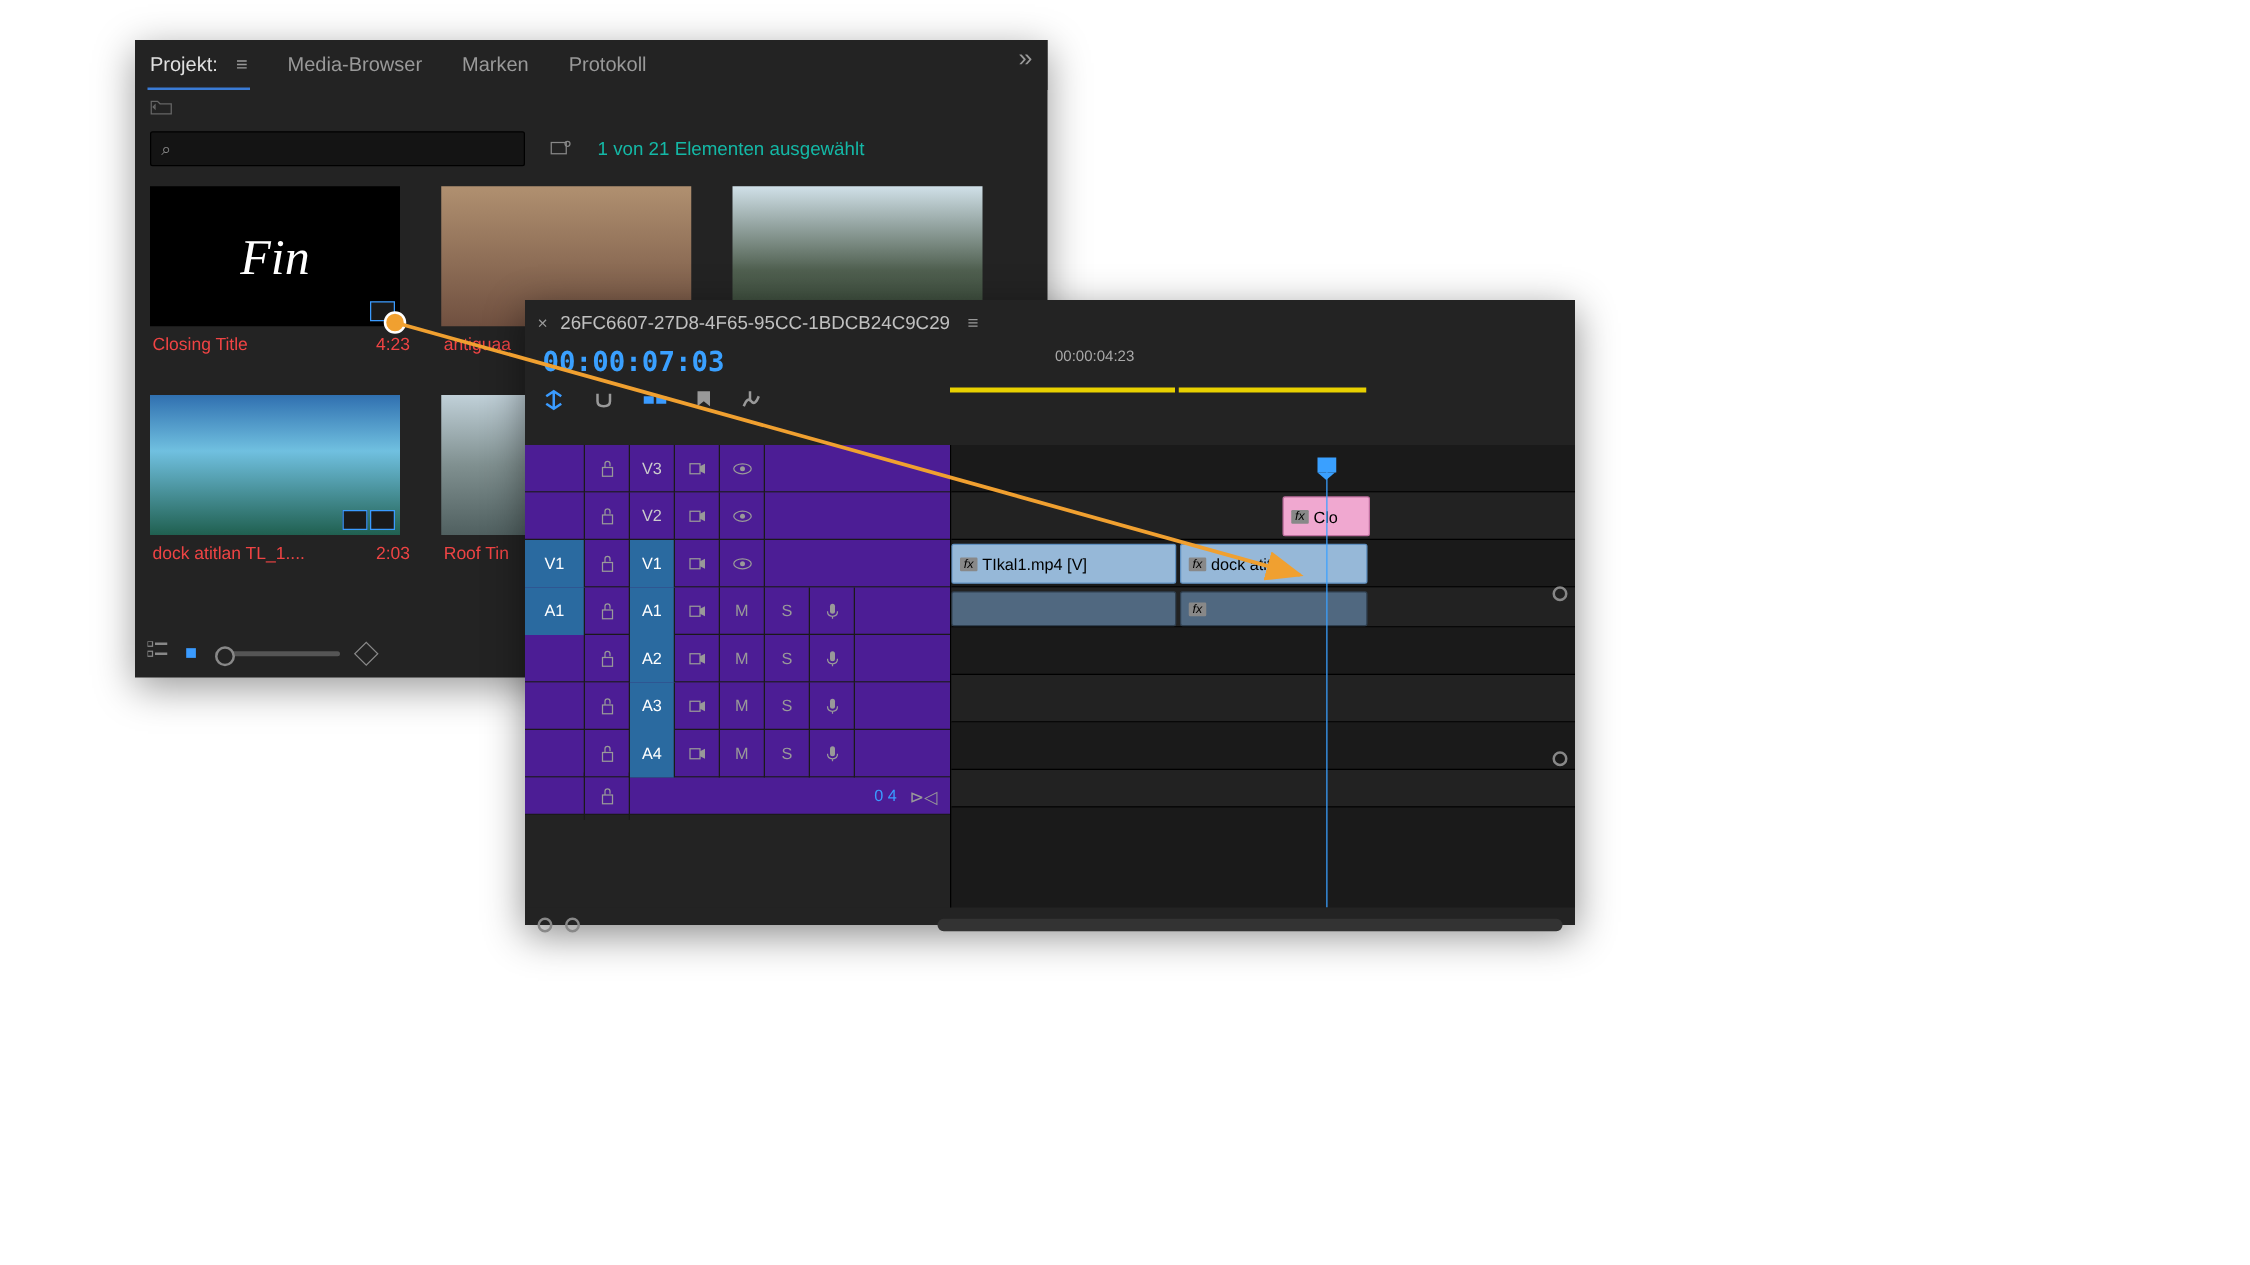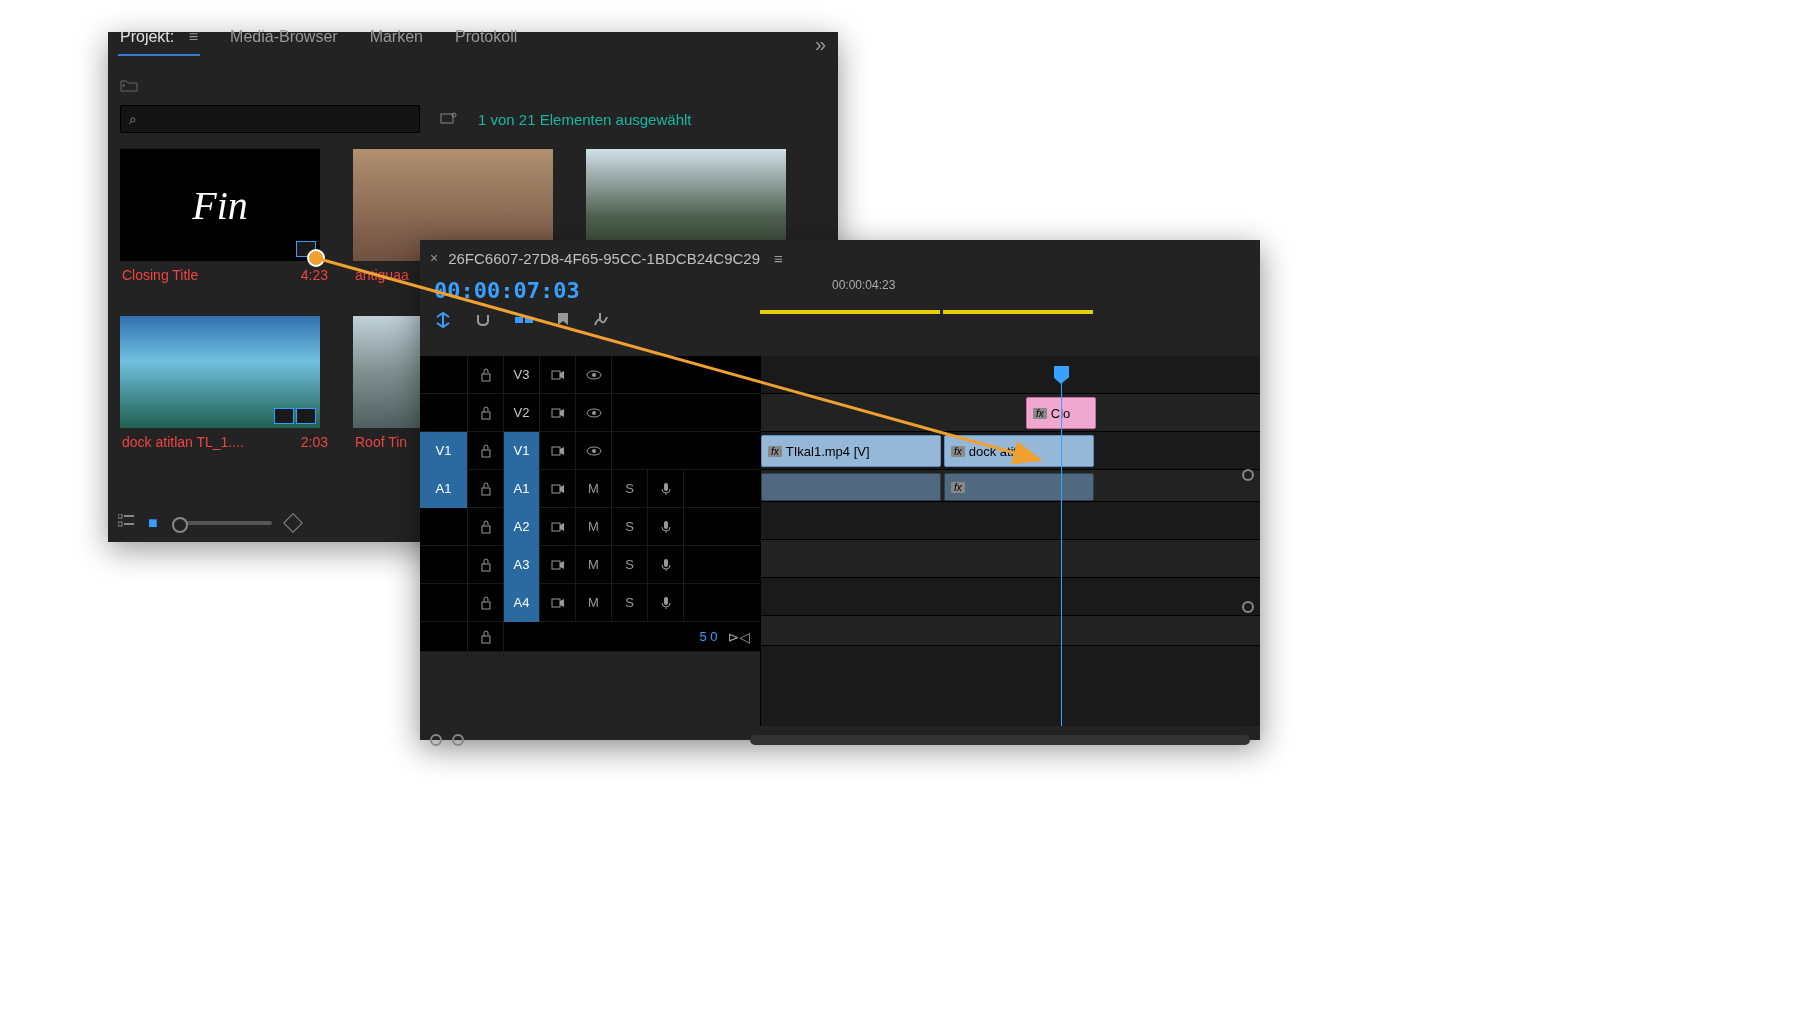--- a/index.html
+++ b/index.html
@@ -20,22 +20,22 @@
     left: 108px;
     top: 32px;
     width: 730px;
     height: 510px;
     background: #232323;
     box-shadow: 0 8px 30px rgba(0,0,0,0.4);
   }
   .proj-tabs {
     height: 40px;
     display: flex;
-    align-items: flex-end;
-    padding: 16px 10px;
+    align-items: flex-start;
+    padding: 4px 10px;
     gap: 28px;
     background: #232323;
   }
   .proj-tab {
     color: #999;
     font-size: 16px;
     padding: 8px 2px;
     border-bottom: 2px solid transparent;
     cursor: pointer;
   }
@@ -252,21 +252,21 @@
     border-top: 6px solid #3aa0ff;
   }
 
   .track-row {
     height: 38px;
     border-bottom: 1px solid #1a1a1a;
     display: flex;
     align-items: center;
     background: #2a2a2a;
   }
-  .track-row.dark { background: #000000; }
+  .track-row.dark { background: #4c1d95; }
   .tcell {
     width: 36px; height: 38px;
     display: flex;
     align-items: center;
     justify-content: center;
     color: #999;
     font-size: 13px;
     border-right: 1px solid #1a1a1a;
   }
   .tcell.blue { background: #2a6aa0; color: #fff; }
@@ -478,21 +478,21 @@
         <span class="tool">
           <svg width="18" height="18" viewBox="0 0 18 18">
               <path d="M3 14 Q6 6 9 10 Q12 14 15 6" stroke="#999" stroke-width="2" fill="none"></path>
               <rect x="7" y="2" width="2" height="8" fill="#999"></rect>
             </svg>
         </span>
       </div>
     </div>
     <div style="flex:1; position:relative">
       <div class="time-ruler" style="height:80px; border-bottom:none">
-        <span class="ruler-label" style="left:72px">00:00:04:23</span>
+        <span class="ruler-label" style="left:84px">00:00:04:23</span>
         <div class="yellow-bar" style="left:0; width:180px; bottom:42px"></div>
         <div class="yellow-bar" style="left:183px; width:150px; bottom:42px"></div>
       </div>
     </div>
   </div>
 
   <div class="tl-body">
 
     <div class="track-headers">
 
@@ -667,21 +667,21 @@
 
       <div class="track-row dark" style="height:30px">
         <div class="tcell" style="width:48px"></div>
         <div class="tcell">
             <svg width="12" height="14" viewBox="0 0 12 14">
               <rect x="2" y="6" width="8" height="7" fill="none" stroke="#999"></rect>
               <path d="M4 6 L4 3 Q4 1 6 1 Q8 1 8 3 L8 5" fill="none" stroke="#999"></path>
             </svg>
           </div>
         <div style="flex:1"></div>
-        <span style="color:#3a9bff; font-size:13px; padding-right:10px">5 0</span>
+        <span style="color:#3a9bff; font-size:13px; padding-right:10px">0 4</span>
         <span style="color:#999; padding-right:10px">⊳◁</span>
       </div>
     </div>
 
     <div class="track-area">
       <div class="playhead" style="left:300px">
         <div class="playhead-head"></div>
       </div>
 
       <div class="track-content-row"></div>

